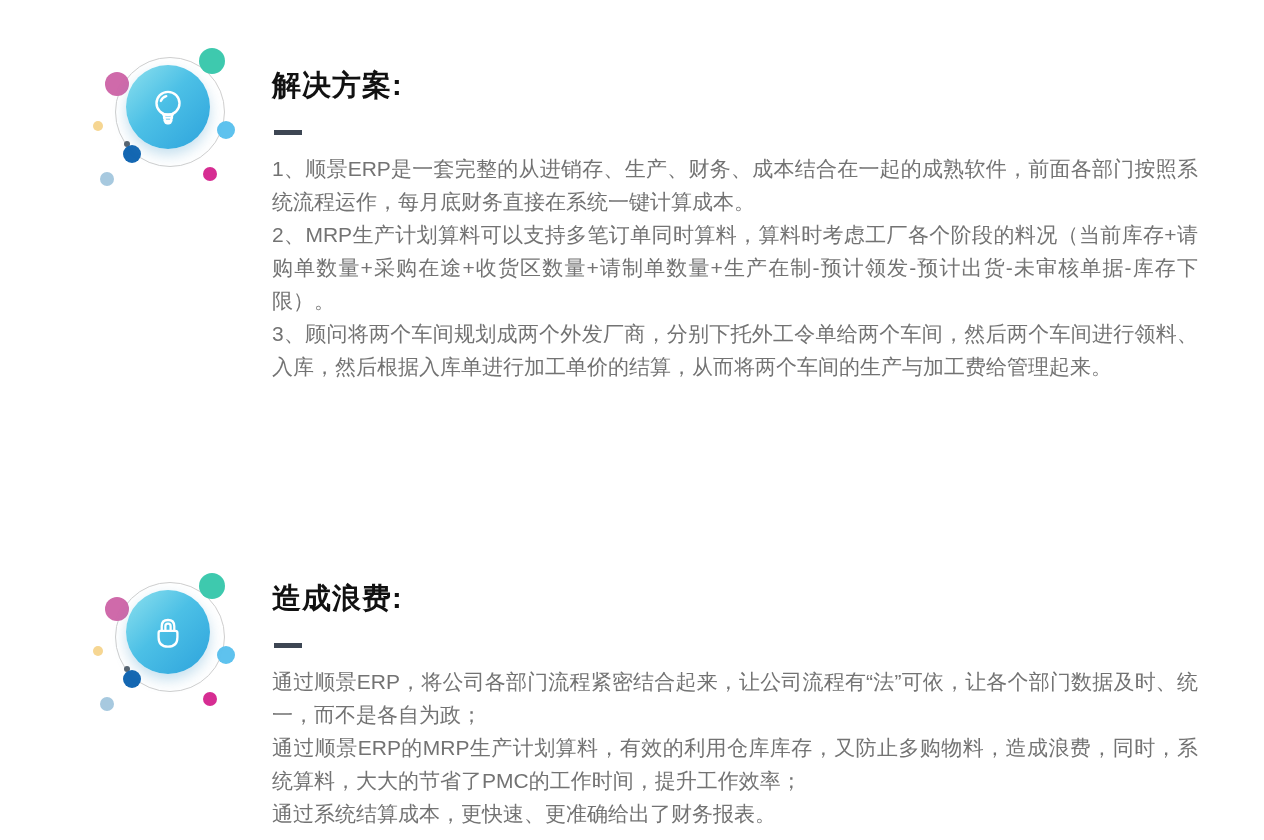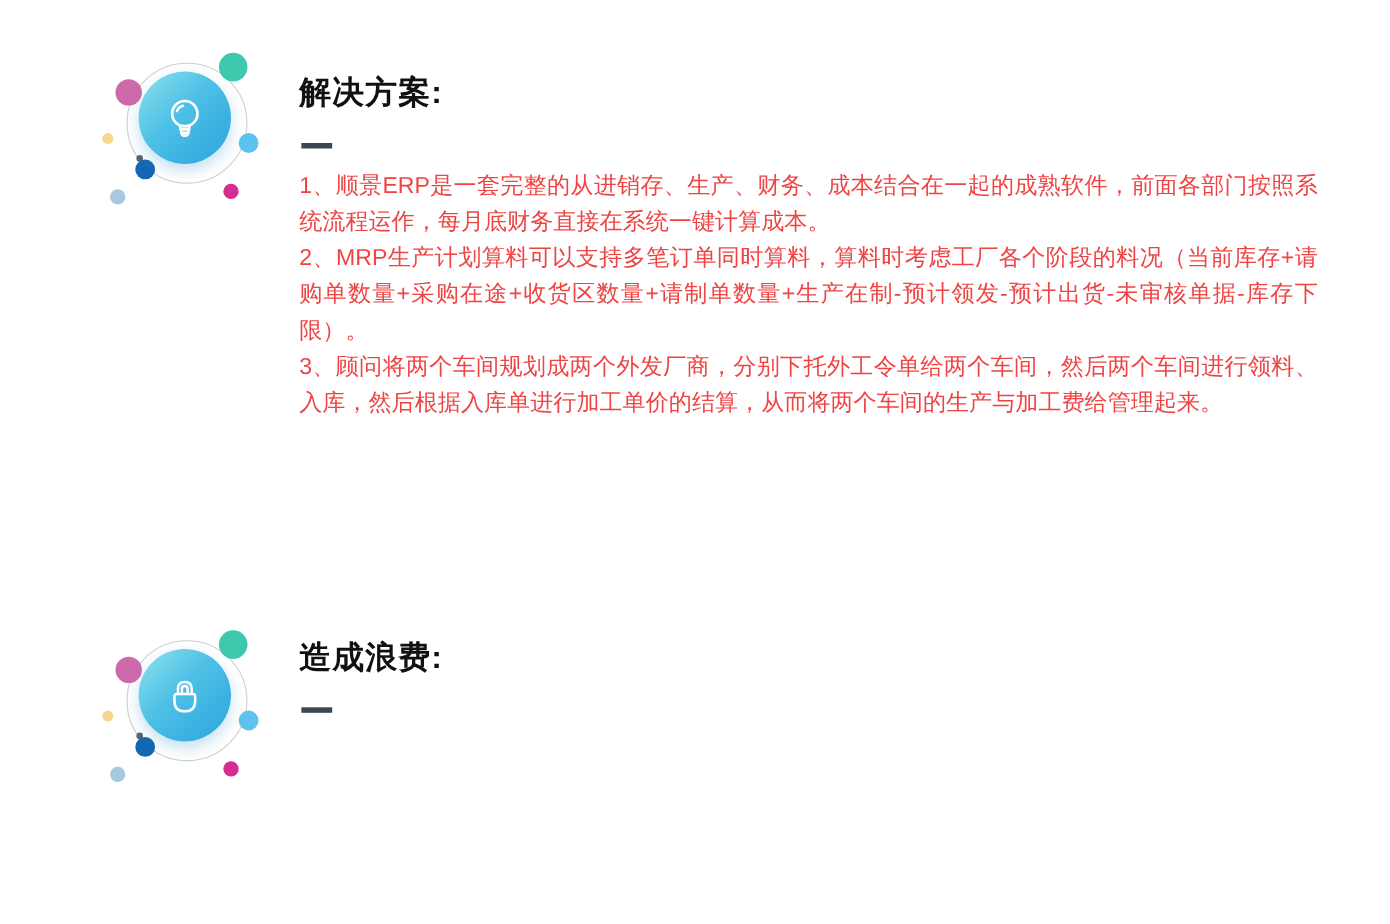--- a/index.html
+++ b/index.html
@@ -41,21 +41,21 @@
 
   
   .content { position: absolute; left: 272px; width: 926px; }
   .heading {
     font-size: 29px; line-height: 38px; font-weight: bold;
     color: #111111; letter-spacing: 1px;
   }
   .dash { width: 28px; height: 5px; background: #3d4653; margin: 26px 0 0 2px; }
   .body { margin-top: 17px; }
   .body p {
-    font-size: 21px; line-height: 33px; color: #ef4444;
+    font-size: 21px; line-height: 33px; color: #737373;
     text-align: justify; text-justify: inter-ideograph;
   }
 
   .sec-solution .badge  { left: 90px; top: 25px; }
   .sec-solution .content{ top: 50px; }
   .sec-value    .badge  { left: 90px; top: 550px; }
   .sec-value    .content{ top: 563px; }
 
   svg { display: block; }
 </style>
@@ -112,16 +112,21 @@
         <svg width="46" height="46" viewBox="0 0 44 44" fill="none" stroke="#ffffff" stroke-width="2.2" stroke-linecap="round" stroke-linejoin="round">
           <path d="M15 21 L29 21 Q31 21 31 23 L31 27 Q31 36 22 36 Q13 36 13 27 L13 23 Q13 21 15 21 Z"></path>
           <path d="M16 21 L16 16.5 Q16 10.5 22 10.5 Q28 10.5 28 16.5 L28 21"></path>
           <path d="M19.5 21 L19.5 16.5 Q19.5 14 22 14 Q24.5 14 24.5 16.5 L24.5 21"></path>
         </svg>
       </div>
     </div>
     <div class="content">
       <h2 class="heading">造成浪费:</h2>
       <div class="dash"></div>
+      <div class="body">
+        <p>通过顺景ERP，将公司各部门流程紧密结合起来，让公司流程有“法”可依，让各个部门数据及时、统一，而不是各自为政；</p>
+        <p>通过顺景ERP的MRP生产计划算料，有效的利用仓库库存，又防止多购物料，造成浪费，同时，系统算料，大大的节省了PMC的工作时间，提升工作效率；</p>
+        <p>通过系统结算成本，更快速、更准确给出了财务报表。</p>
+      </div>
     </div>
   </section>
 
 </div>
 
 </body></html>

